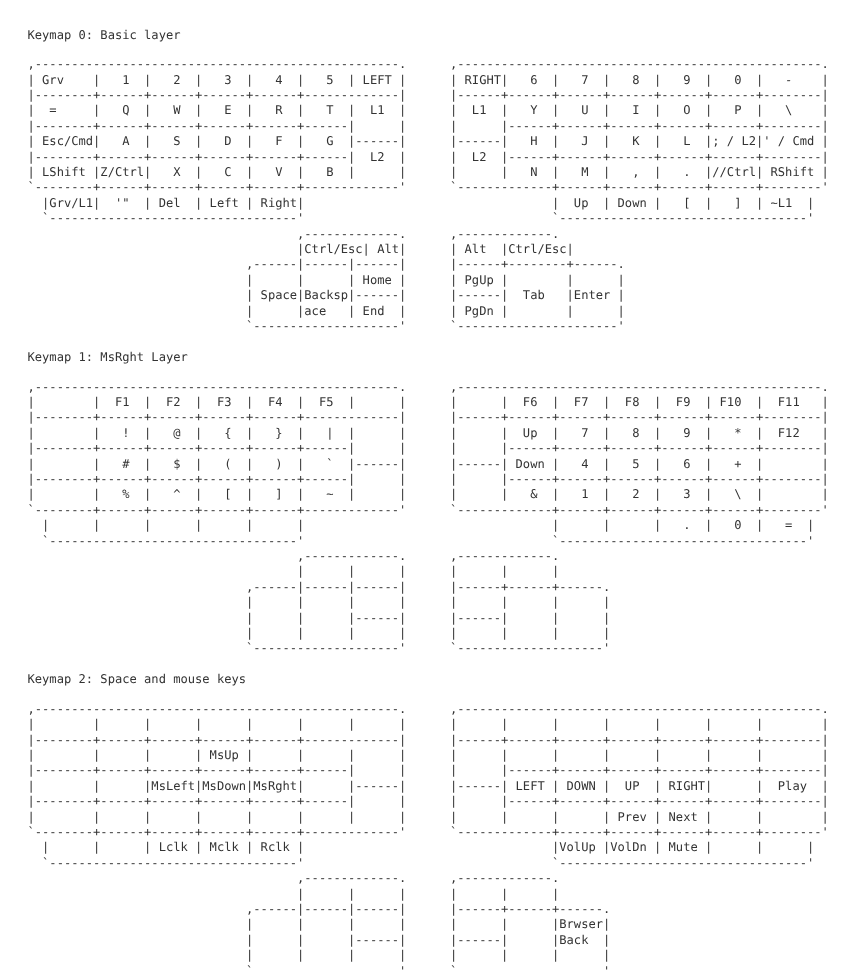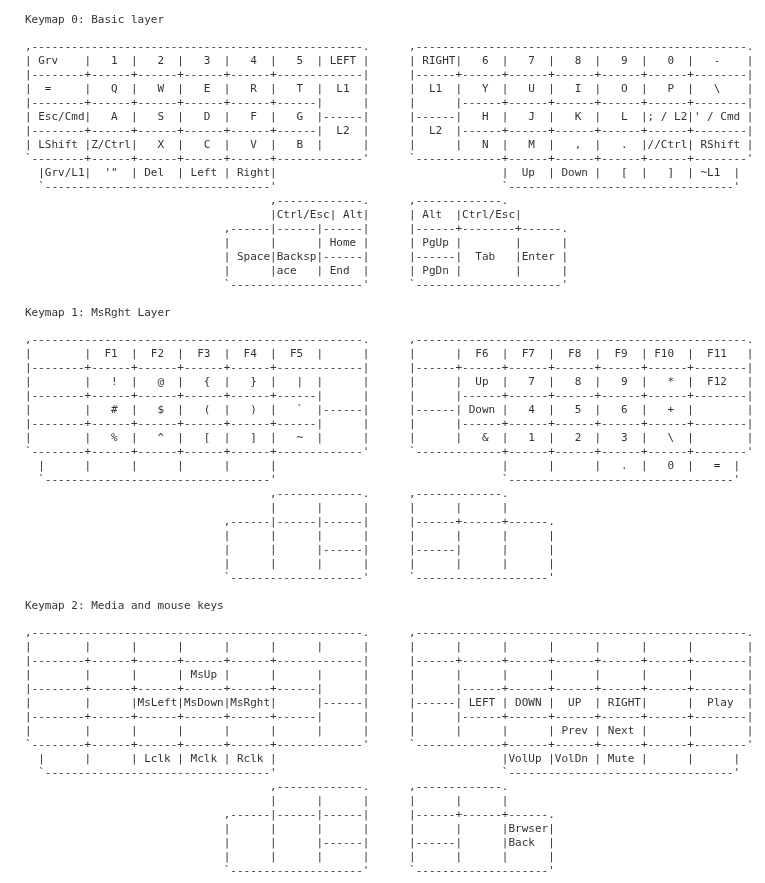--- a/index.html
+++ b/index.html
@@ -10,21 +10,21 @@
   .page {
     width: 765px;
     min-height: 883px;
     box-sizing: border-box;
     padding: 13px 8px 8px 25px;
     background: #ffffff;
     font-family: "DejaVu Sans Mono", "Liberation Mono", monospace;
     color: #333333;
   }
   .keymap {
-    margin: 0 0 14px 0;
+    margin: 12px 0 14px 0;
   }
   .keymap-title {
     font-size: 11px;
     line-height: 14px;
     margin: 0 0 13px 0;
     white-space: pre;
     font-weight: normal;
     color: #333333;
   }
   pre.art {
@@ -79,21 +79,21 @@
                                      ,-------------.      ,-------------.
                                      |      |      |      |      |      |
                               ,------|------|------|      |------+------+------.
                               |      |      |      |      |      |      |      |
                               |      |      |------|      |------|      |      |
                               |      |      |      |      |      |      |      |
                               `--------------------'      `--------------------'</pre>
   </section>
 
   <section class="keymap">
-    <div class="keymap-title">Keymap 2: Media and mouse keys</div>
+    <div class="keymap-title">Keymap 2: Space and mouse keys</div>
     <pre class="art">,--------------------------------------------------.      ,--------------------------------------------------.
 |        |      |      |      |      |      |      |      |      |      |      |      |      |      |        |
 |--------+------+------+------+------+-------------|      |------+------+------+------+------+------+--------|
 |        |      |      | MsUp |      |      |      |      |      |      |      |      |      |      |        |
 |--------+------+------+------+------+------|      |      |      |------+------+------+------+------+--------|
 |        |      |MsLeft|MsDown|MsRght|      |------|      |------| LEFT | DOWN |  UP  | RIGHT|      |  Play  |
 |--------+------+------+------+------+------|      |      |      |------+------+------+------+------+--------|
 |        |      |      |      |      |      |      |      |      |      |      | Prev | Next |      |        |
 `--------+------+------+------+------+-------------'      `-------------+------+------+------+------+--------'
   |      |      | Lclk | Mclk | Rclk |                                  |VolUp |VolDn | Mute |      |      |

